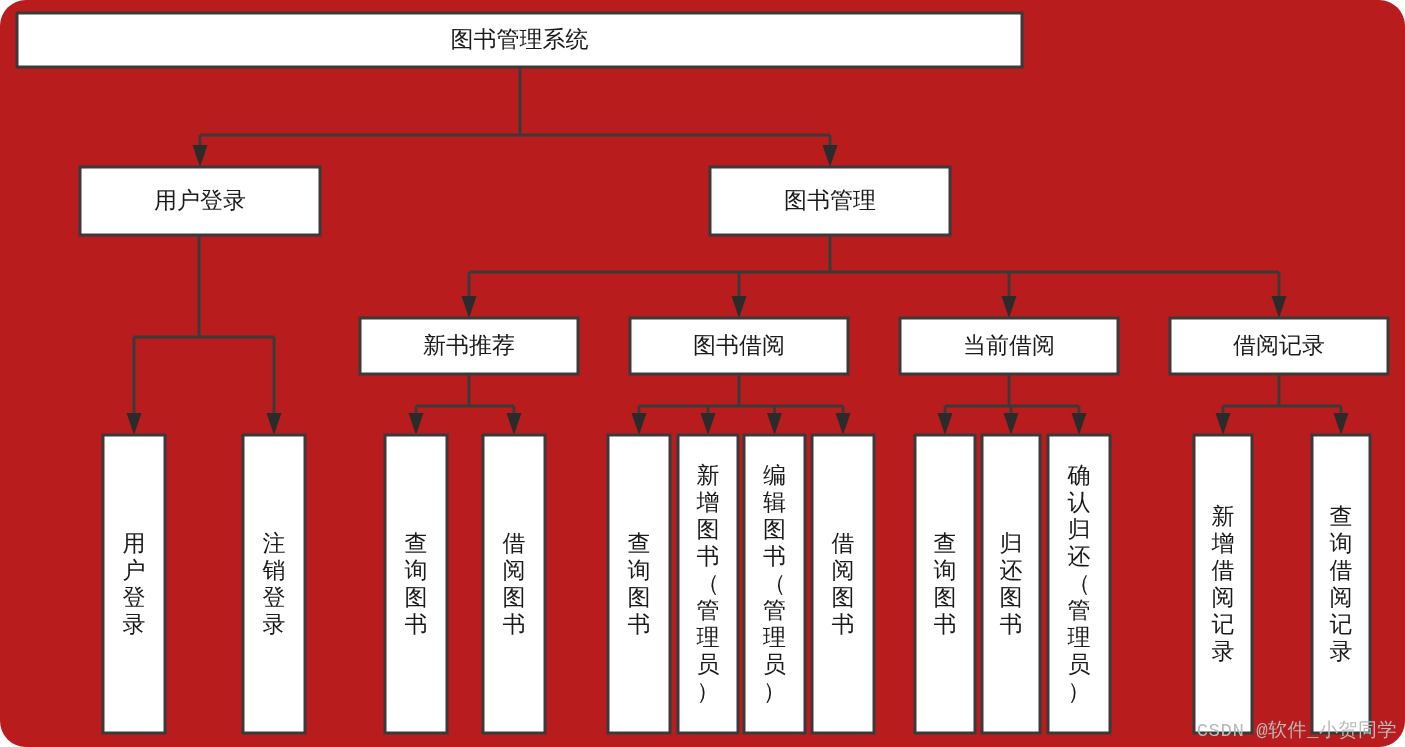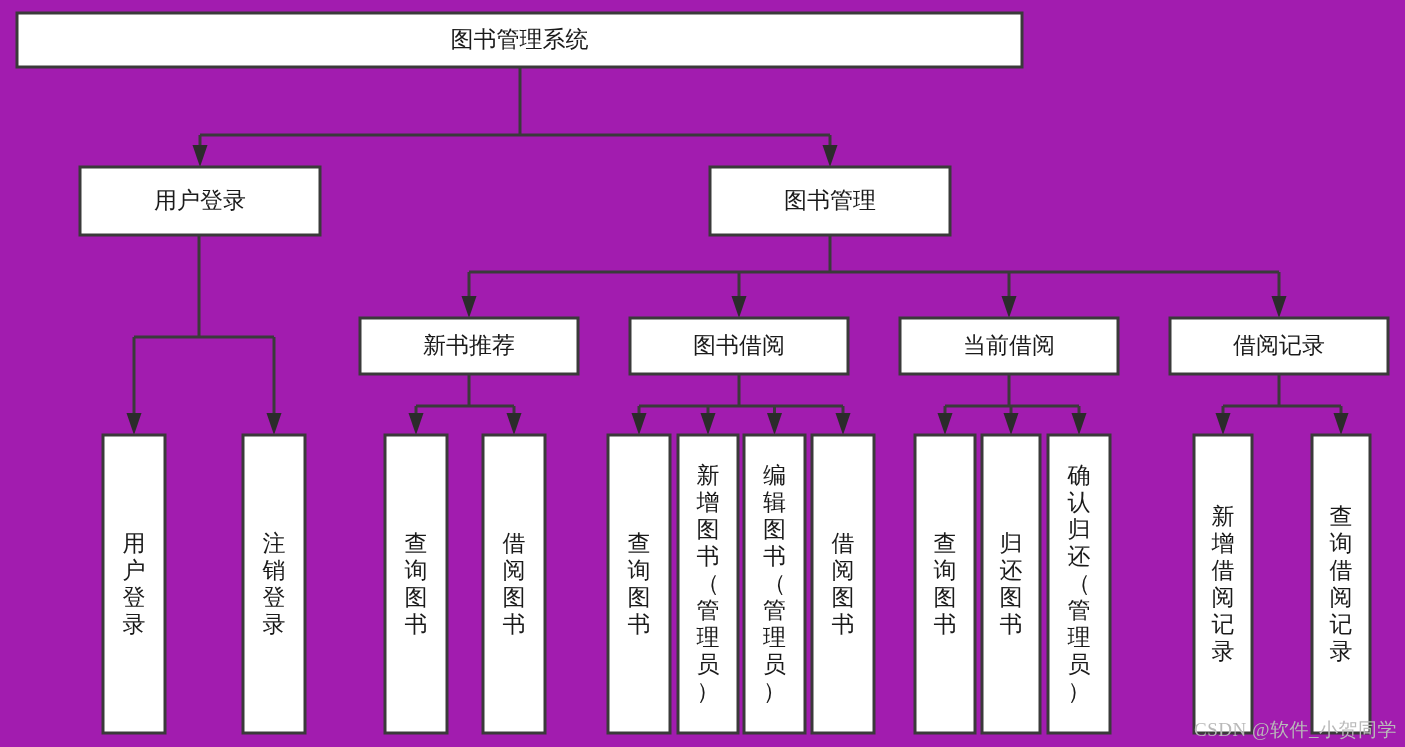--- a/index.html
+++ b/index.html
@@ -10,21 +10,22 @@
   body {
     width: 1405px;
     height: 747px;
     font-family: "Liberation Sans", "DejaVu Sans", sans-serif;
     overflow: hidden;
   }
   #diagram-root {
     position: relative;
     width: 1405px;
     height: 747px;
-    background: #a21caf;
+    background: #b91c1c;
+    border-radius: 26px;
   }
   svg#diagram-svg {
     position: absolute;
     left: 0;
     top: 0;
     width: 1405px;
     height: 747px;
     display: block;
   }
   .node-box {
@@ -52,21 +53,21 @@
     stroke-linecap: butt;
   }
   .arrow-head {
     fill: #2b2b2b;
     stroke: none;
   }
   .watermark {
     position: absolute;
     right: 8px;
     bottom: 4px;
-    font-family: Liberation Serif, serif;
+    font-family: Liberation Mono, monospace;
     font-size: 19px;
     color: #b9b9b9;
     white-space: nowrap;
     letter-spacing: 0.5px;
     pointer-events: none;
     text-align: center;
   }
 </style>
 </head>
 <body>

